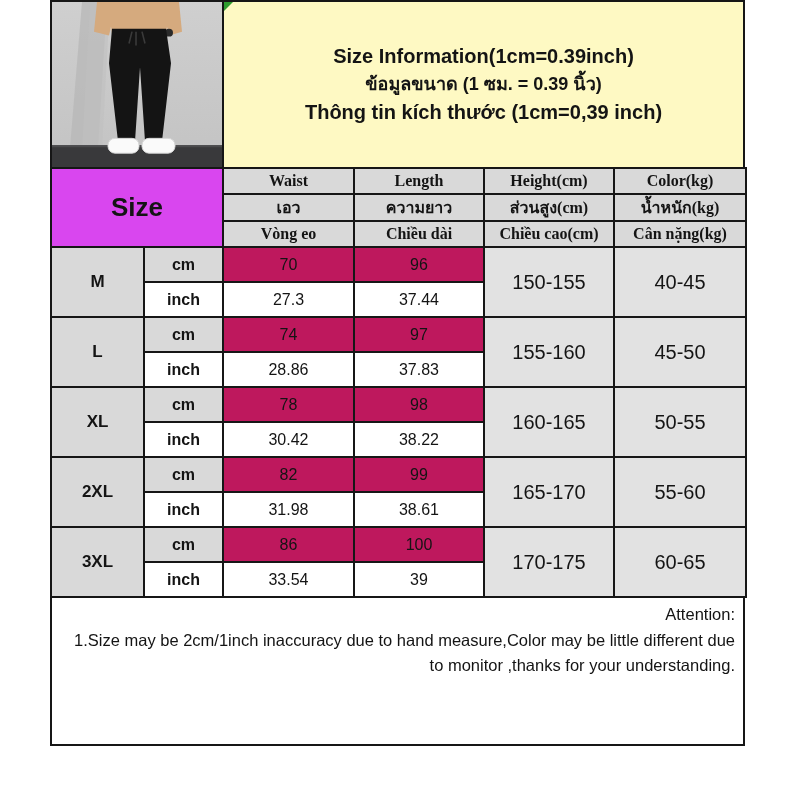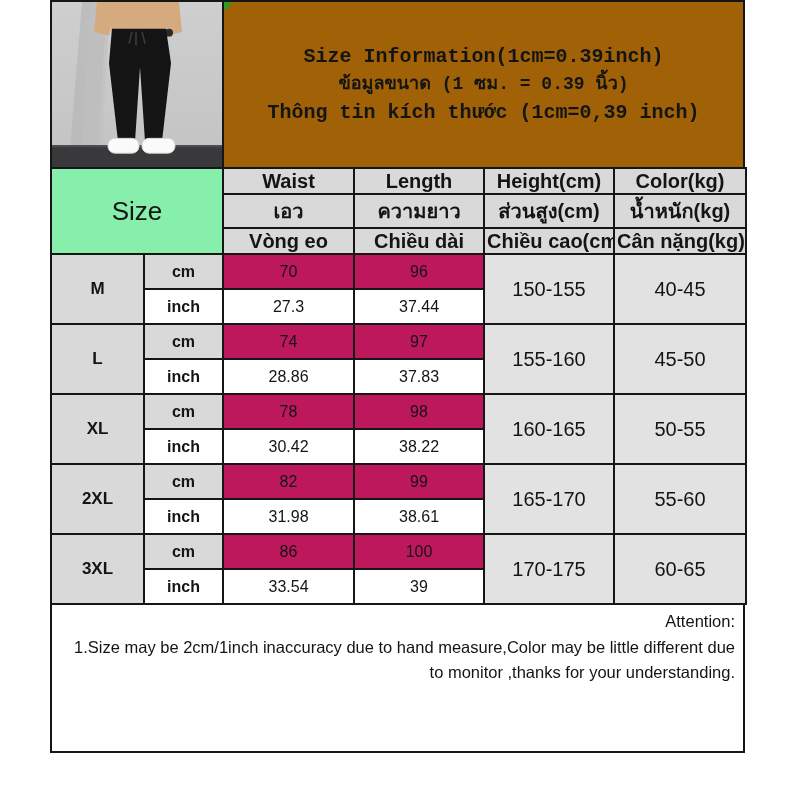--- a/index.html
+++ b/index.html
@@ -7,39 +7,39 @@
     width:800px;height:800px;background:#ffffff;
     font-family:"Liberation Sans","DejaVu Sans",sans-serif;
     color:#141414;position:relative;overflow:hidden;
   }
   .sheet{position:absolute;left:50px;top:0;width:695px;}
 
   
   .top{display:flex;height:169px;border:2px solid #161616;box-sizing:border-box;}
   .photo-cell{width:170px;flex:0 0 170px;position:relative;overflow:hidden;background:#c9c9c9;}
   .photo-cell svg{display:block;width:100%;height:100%;}
-  .title-cell{flex:1;background:#a16207;border-left:2px solid #161616;
+  .title-cell{flex:1;background:#fef9c3;border-left:2px solid #161616;
     display:flex;flex-direction:column;justify-content:center;align-items:center;
-    text-align:center;position:relative;line-height:1.45;font-family:Liberation Mono, monospace;}
+    text-align:center;position:relative;line-height:1.45;}
   .title-en{font-size:20px;font-weight:bold;}
   .title-th{font-size:18px;font-weight:bold;}
   .title-vi{font-size:20px;font-weight:bold;}
   .corner-flag{position:absolute;top:0;left:0;width:0;height:0;
     border-top:9px solid #2e9b2e;border-right:9px solid transparent;}
 
   
   table.size{border-collapse:collapse;table-layout:fixed;width:695px;margin-top:-2px;}
   table.size td,table.size th{
     border:2px solid #161616;text-align:center;vertical-align:middle;
     padding:0 2px;overflow:hidden;white-space:nowrap;
   }
   .hrow{height:26px;}
   .drow{height:35px;}
-  th{font-weight:bold;font-size:20px;background:#d9d9d9;}
-  td.size-corner{background:#86efac;font-size:26px;font-weight:normal;}
+  th{font-weight:bold;font-size:16px;background:#d9d9d9;font-family:Liberation Serif, serif;}
+  td.size-corner{background:#d946ef;font-size:26px;font-weight:bold;}
   td.size-label{background:#d9d9d9;font-weight:bold;font-size:17px;}
   td.unit{font-weight:bold;font-size:16px;}
   td.val{font-size:16px;font-weight:normal;}
   tr.cm-sub td.unit{background:#d9d9d9;margin-left:36px;}
   tr.cm-sub td.val{background:#be185d;}
   tr.inch-sub td{background:#ffffff;}
   td.merged{background:#e2e2e2;font-size:20px;font-weight:normal;}
 
   
   .attention{border:2px solid #161616;margin-top:-2px;box-sizing:border-box;

